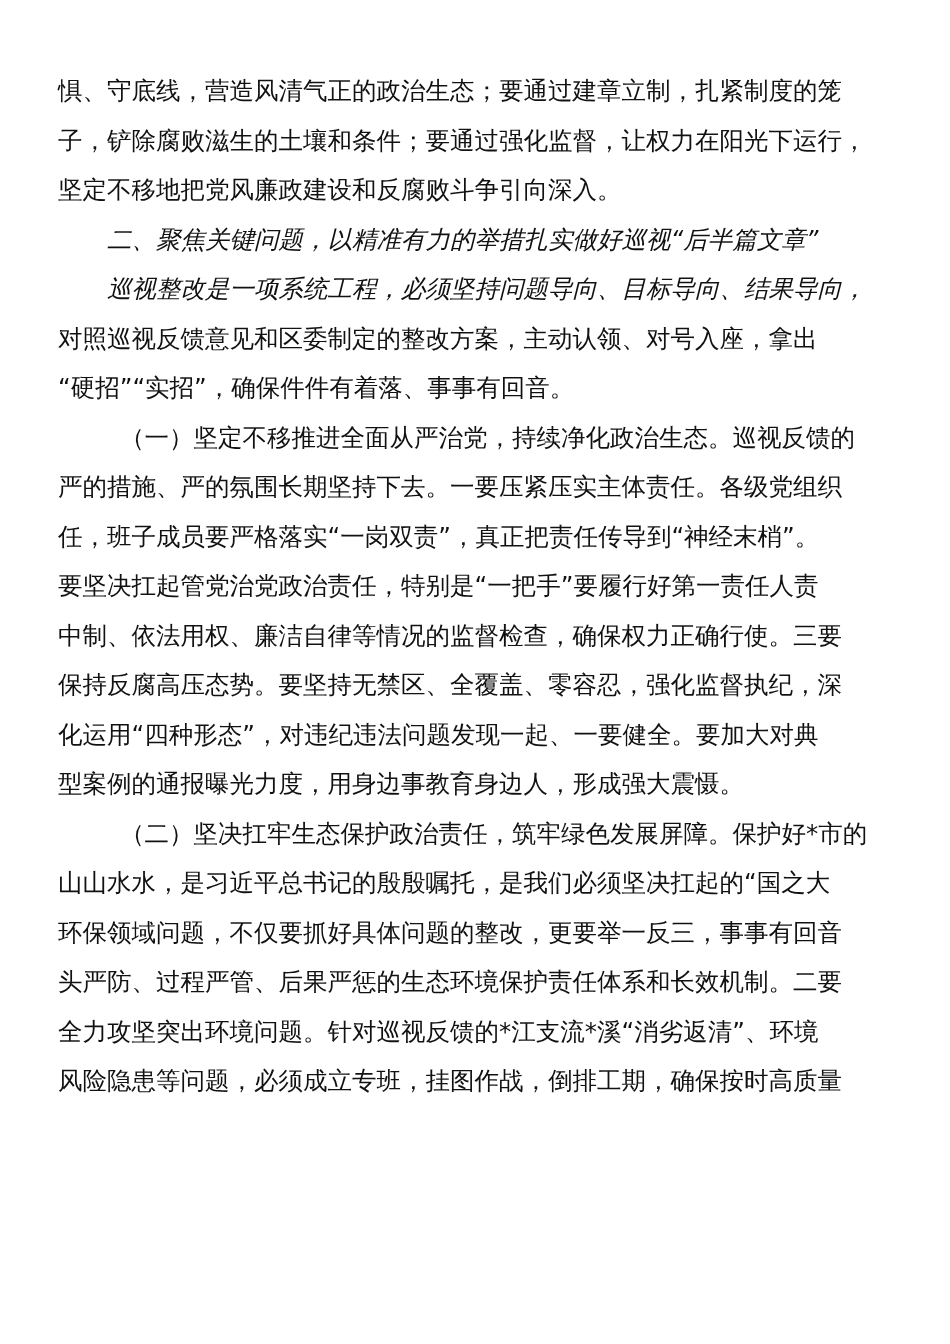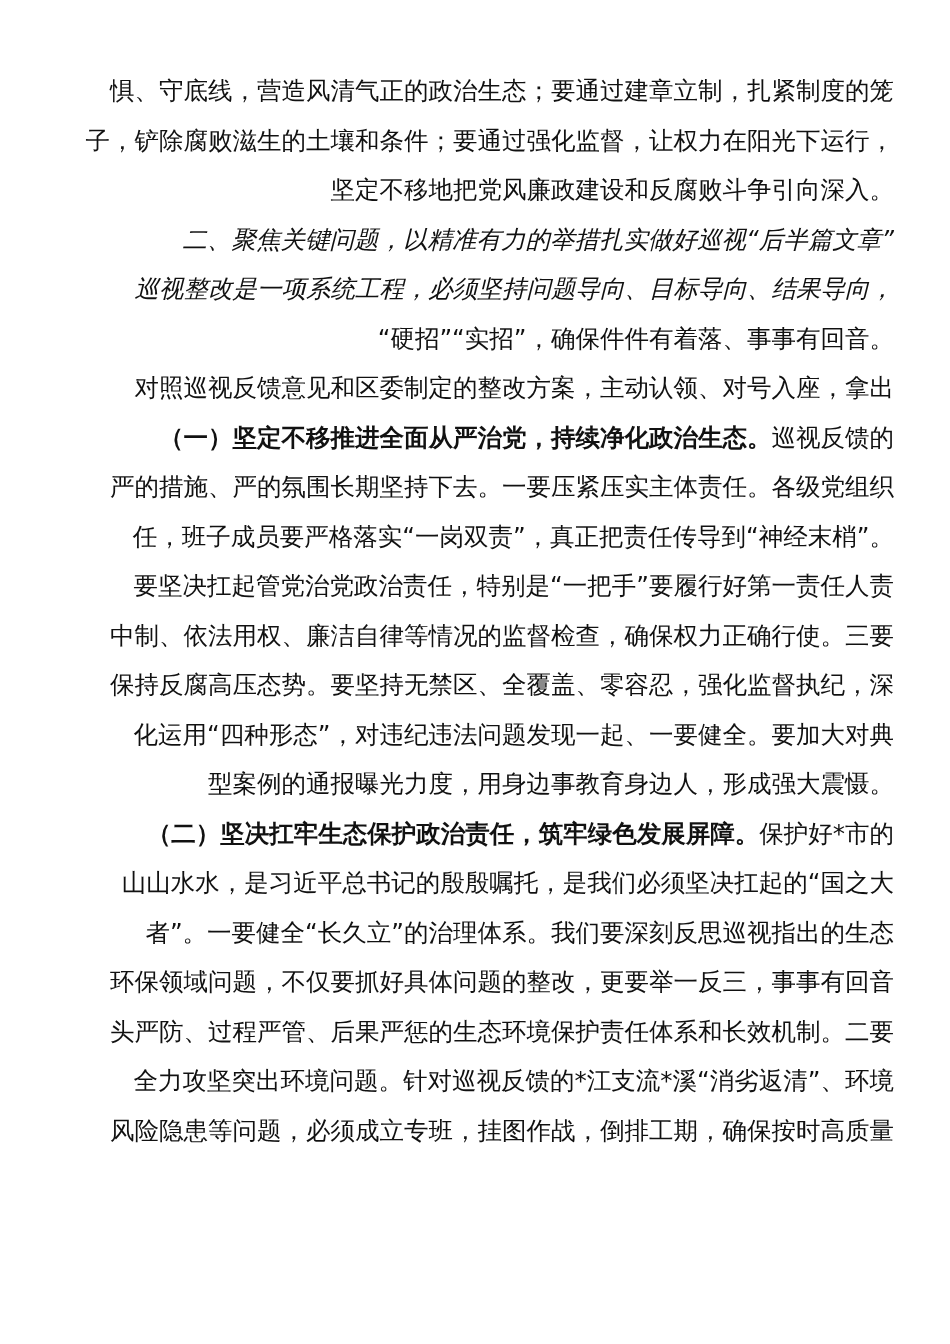--- a/index.html
+++ b/index.html
@@ -15,57 +15,55 @@
       font-family: "DejaVu Sans", "Liberation Sans", sans-serif;
       color: #111111;
     }
     .page {
       position: absolute;
       left: 58px;
       top: 66px;
       width: 836px;
     }
     .bold {
-      font-weight: bold;
+      font-weight: normal;
     }
     .line {
       display: block;
       white-space: nowrap;
       height: 49.5px;
       font-size: 24.5px;
       line-height: 49.5px;
-      text-align: right;
     }
     .line.ind1 { padding-left: 49px; font-style: italic; }
     .line.ind2 { padding-left: 62px; }
   </style>
 </head>
 <body>
 
 <div class="page">
 
   <span class="line">惧、守底线，营造风清气正的政治生态；要通过建章立制，扎紧制度的笼</span>
   <span class="line">子，铲除腐败滋生的土壤和条件；要通过强化监督，让权力在阳光下运行，</span>
   <span class="line">坚定不移地把党风廉政建设和反腐败斗争引向深入。</span>
 
   <span class="line ind1">二、聚焦关键问题，以精准有力的举措扎实做好巡视“后半篇文章”</span>
 
   <span class="line ind1">巡视整改是一项系统工程，必须坚持问题导向、目标导向、结果导向，</span>
+  <span class="line">对照巡视反馈意见和区委制定的整改方案，主动认领、对号入座，拿出</span>
   <span class="line">“硬招”“实招”，确保件件有着落、事事有回音。</span>
-  <span class="line">对照巡视反馈意见和区委制定的整改方案，主动认领、对号入座，拿出</span>
 
   <span class="line ind2"><span class="bold">（一）坚定不移推进全面从严治党，持续净化政治生态。</span><span>巡视反馈的</span></span>
   <span class="line">严的措施、严的氛围长期坚持下去。一要压紧压实主体责任。各级党组织</span>
   <span class="line">任，班子成员要严格落实“一岗双责”，真正把责任传导到“神经末梢”。</span>
   <span class="line">要坚决扛起管党治党政治责任，特别是“一把手”要履行好第一责任人责</span>
   <span class="line">中制、依法用权、廉洁自律等情况的监督检查，确保权力正确行使。三要</span>
   <span class="line">保持反腐高压态势。要坚持无禁区、全覆盖、零容忍，强化监督执纪，深</span>
   <span class="line">化运用“四种形态”，对违纪违法问题发现一起、一要健全。要加大对典</span>
   <span class="line">型案例的通报曝光力度，用身边事教育身边人，形成强大震慑。</span>
 
   <span class="line ind2"><span class="bold">（二）坚决扛牢生态保护政治责任，筑牢绿色发展屏障。</span><span>保护好*市的</span></span>
   <span class="line">山山水水，是习近平总书记的殷殷嘱托，是我们必须坚决扛起的“国之大</span>
-  <span class="line">者”。一要健全“长久立”的治理体系。我们要深刻反思巡视指出的生态</span>
   <span class="line">环保领域问题，不仅要抓好具体问题的整改，更要举一反三，事事有回音</span>
   <span class="line">头严防、过程严管、后果严惩的生态环境保护责任体系和长效机制。二要</span>
   <span class="line">全力攻坚突出环境问题。针对巡视反馈的*江支流*溪“消劣返清”、环境</span>
   <span class="line">风险隐患等问题，必须成立专班，挂图作战，倒排工期，确保按时高质量</span>
 </div>
 
 </body></html>

